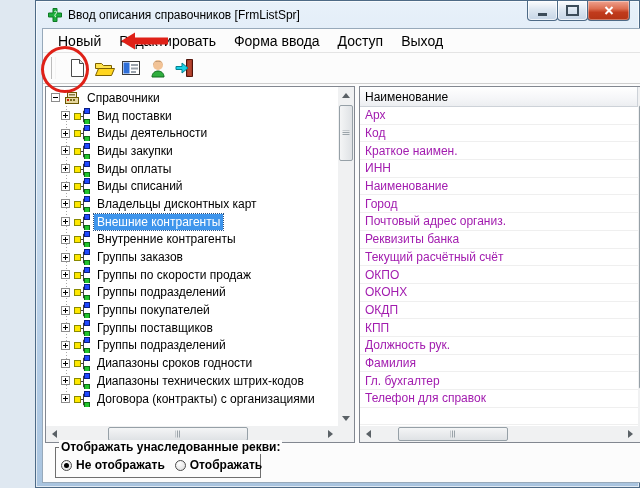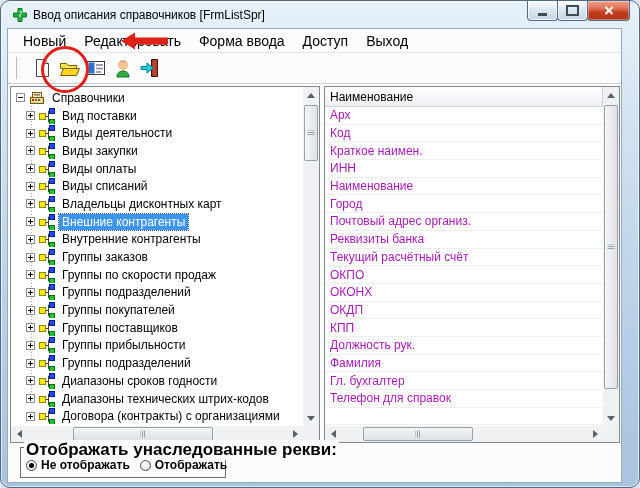--- a/index.html
+++ b/index.html
@@ -1,22 +1,22 @@
 <!DOCTYPE html>
 <html><head>
 <meta charset="utf-8">
 <style>
   html,body{margin:0;padding:0;}
   body{width:640px;height:488px;position:relative;overflow:hidden;
        font-family:"Liberation Sans", sans-serif;background:#dfe8f1;}
 
   
-  .window{position:absolute;inset:0;border:1px solid #4d6a86;border-radius:10px;
+  .window{position:absolute;inset:0;border:1px solid #4d6a86;border-radius:0;
           background:linear-gradient(180deg,#e8f1fa 0%,#cfe0f0 30%,#b6cee7 70%,#a9c4df 100%);
-          box-shadow:inset 0 0 0 1px rgba(255,255,255,.65);}
+          box-shadow:inset 0 0 0 1px rgba(255,255,255,.65);margin-left:35px;}
   .titlebar{position:absolute;left:0;right:0;top:0;height:27px;}
   .app-icon{position:absolute;left:11px;top:6px;width:16px;height:16px;}
   .window-title{position:absolute;left:32px;top:7px;font-size:12px;color:#000;white-space:nowrap;}
   .win-controls{position:absolute;top:0;right:9px;display:flex;}
   .win-btn{width:29px;height:19px;border:1px solid #4d6a86;border-top:none;margin-left:-1px;
            border-radius:0 0 4px 4px;background:linear-gradient(#fcfdfe,#dde7f1 45%,#c5d5e6);
            display:flex;align-items:center;justify-content:center;box-shadow:inset 0 0 0 1px rgba(255,255,255,.7);}
   .win-btn.close{width:41px;background:linear-gradient(#efa28f,#dd6f52 40%,#c13b1d 60%,#b53415);
            box-shadow:inset 0 0 0 1px rgba(255,255,255,.35);}
   .glyph-min{width:9px;height:3px;background:#3c4c59;margin-top:8px;}
@@ -84,21 +84,21 @@
                border-bottom:1px solid #cdd2d8;border-right:1px solid #cdd2d8;
                font-size:12px;color:#000;padding:3px 0 0 5px;}
   .list-rows{position:absolute;left:0;top:20px;right:16px;bottom:16px;overflow:hidden;}
   .list-row{height:17.7px;box-sizing:border-box;border-bottom:1px solid #efefef;
             display:flex;align-items:center;padding-left:5px;font-size:12px;color:#a21caf;white-space:nowrap;}
 
   
   .bottom-group{position:absolute;left:12px;top:418px;width:206px;height:31px;
                 border:1px solid #6f6f6f;box-sizing:border-box;}
   .group-caption{position:absolute;top:-8px;left:3px;background:#fcfcfc;padding:0 2px;
-                 font-size:17px;font-weight:bold;color:#000;white-space:nowrap;}
+                 font-size:12px;font-weight:bold;color:#000;white-space:nowrap;}
   .radio-row{display:flex;align-items:center;margin:10px 0 0 5px;}
   .radio-option{display:flex;align-items:center;margin-right:10px;}
   .radio{width:11px;height:11px;box-sizing:border-box;border:1px solid #4a4a4a;border-radius:50%;
          background:radial-gradient(circle at 35% 30%,#fff,#dadada);margin-right:4px;position:relative;flex:none;}
   .radio.checked::after{content:"";position:absolute;inset:2px;border-radius:50%;background:#000;}
   .radio-label{font-size:12px;font-weight:bold;color:#000;white-space:nowrap;}
 
   
   .annotation-circle{position:absolute;left:41px;top:46px;width:42px;height:41px;
                      border:3px solid #df2118;border-radius:50%;z-index:40;}
@@ -364,32 +364,20 @@
       <svg width="16" height="16" viewBox="0 0 16 16">
         <rect x="0.5" y="5.5" width="6" height="6" fill="#ffe800" stroke="#8a8a00"></rect>
         <path d="M7 8.5 H9.5 M9.5 3 V14 M9.5 3 H10.5 M9.5 14 H10.5" stroke="#404040" fill="none"></path>
         <rect x="10.5" y="0.5" width="5" height="5" fill="#2149ff" stroke="#0a1e80"></rect>
         <rect x="10.5" y="11.5" width="5" height="5" fill="#23c42d" stroke="#0a6b12"></rect>
       </svg>
     </span>
     <span class="tree-label">Группы поставщиков</span>
   </div>
 
-  <div class="tree-row child">
-    <span class="expander exp-plus"></span>
-    <span class="node-icon">
-      <svg width="16" height="16" viewBox="0 0 16 16">
-        <rect x="0.5" y="5.5" width="6" height="6" fill="#ffe800" stroke="#8a8a00"></rect>
-        <path d="M7 8.5 H9.5 M9.5 3 V14 M9.5 3 H10.5 M9.5 14 H10.5" stroke="#404040" fill="none"></path>
-        <rect x="10.5" y="0.5" width="5" height="5" fill="#2149ff" stroke="#0a1e80"></rect>
-        <rect x="10.5" y="11.5" width="5" height="5" fill="#23c42d" stroke="#0a6b12"></rect>
-      </svg>
-    </span>
-    <span class="tree-label">Группы прибыльности</span>
-  </div>
 
   <div class="tree-row child">
     <span class="expander exp-plus"></span>
     <span class="node-icon">
       <svg width="16" height="16" viewBox="0 0 16 16">
         <rect x="0.5" y="5.5" width="6" height="6" fill="#ffe800" stroke="#8a8a00"></rect>
         <path d="M7 8.5 H9.5 M9.5 3 V14 M9.5 3 H10.5 M9.5 14 H10.5" stroke="#404040" fill="none"></path>
         <rect x="10.5" y="0.5" width="5" height="5" fill="#2149ff" stroke="#0a1e80"></rect>
         <rect x="10.5" y="11.5" width="5" height="5" fill="#23c42d" stroke="#0a6b12"></rect>
       </svg>

